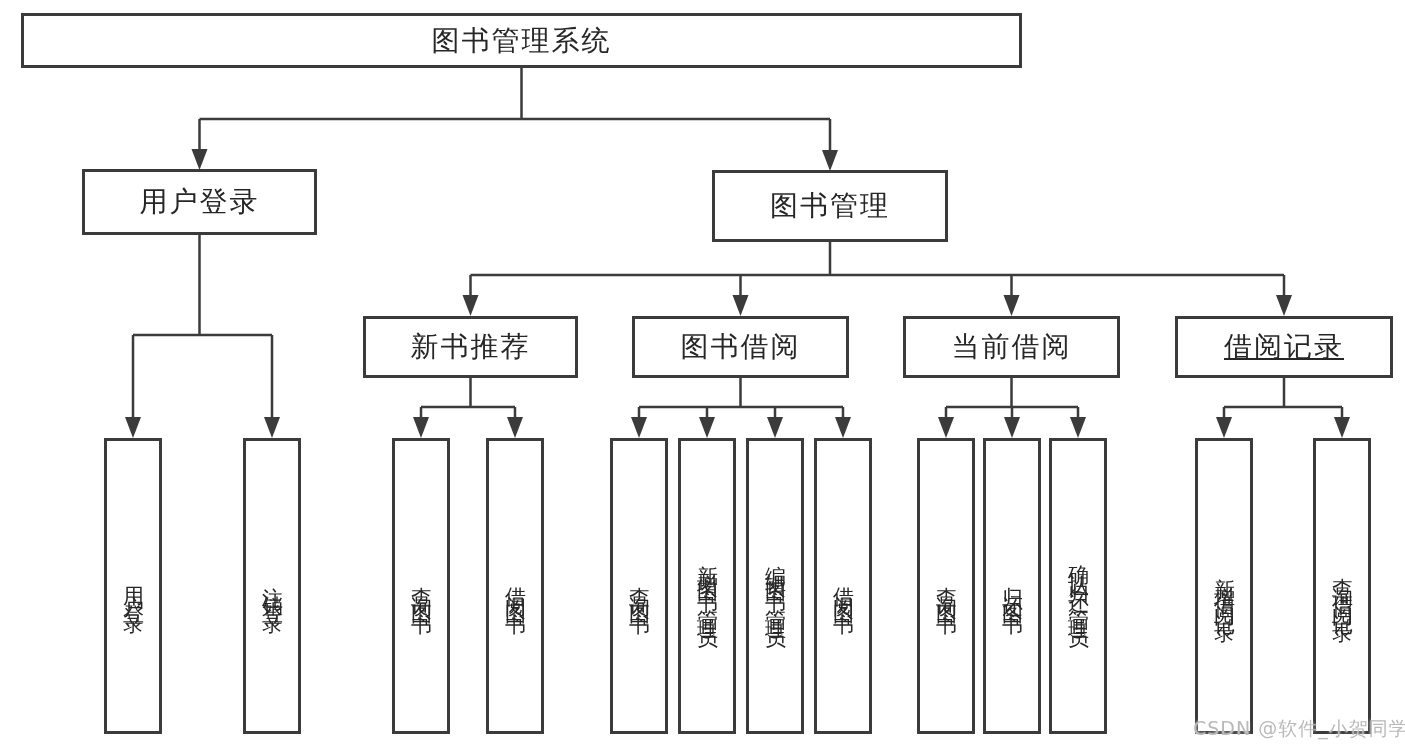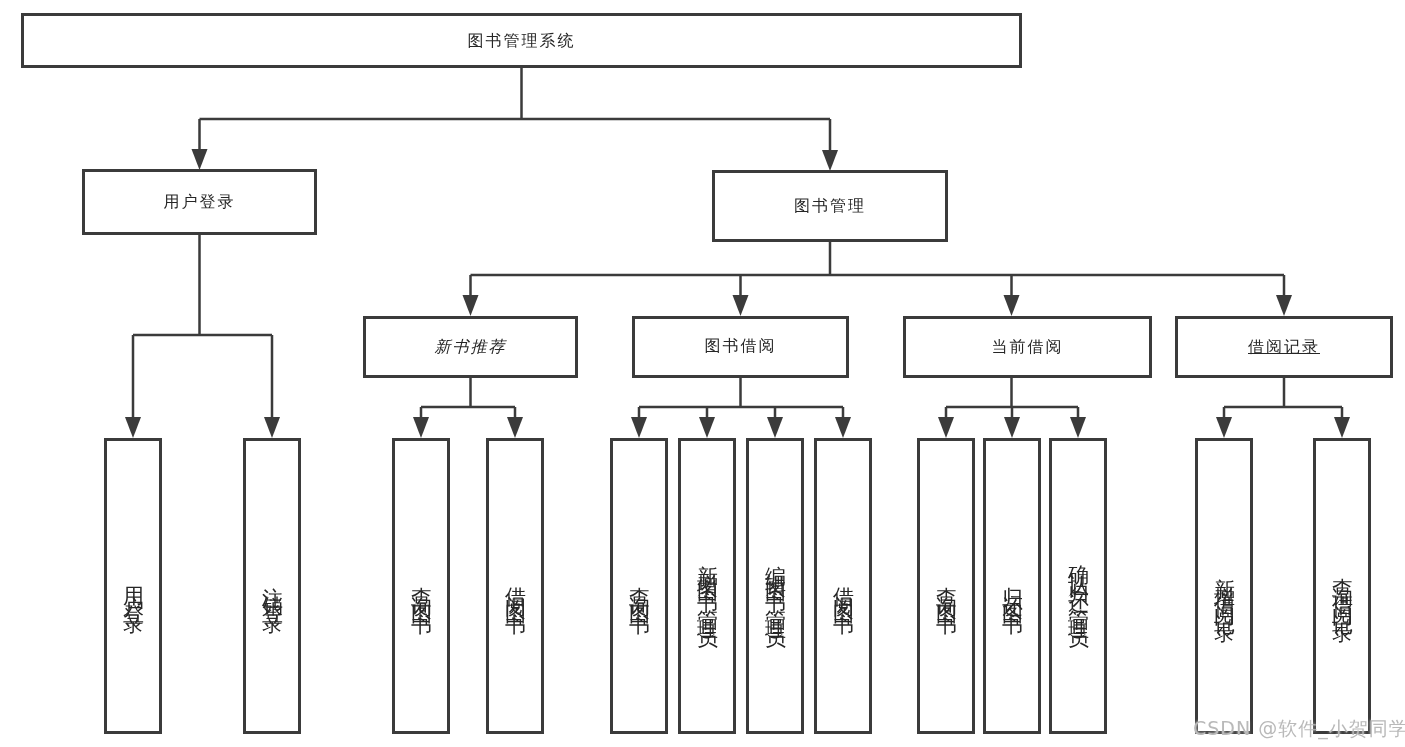--- a/index.html
+++ b/index.html
@@ -12,37 +12,37 @@
   .canvas{
     position:relative;width:1405px;height:747px;background:var(--bg);
     font-family:"DejaVu Sans","Liberation Sans",sans-serif;
     overflow:hidden;
   }
   .connector-svg{position:absolute;left:0;top:0;z-index:1;}
   .node{
     position:absolute;box-sizing:border-box;z-index:2;
     border:3px solid var(--line);background:#fff;
     display:flex;align-items:center;justify-content:center;
-    font-size:16px;color:var(--text);letter-spacing:2px;
+    font-size:28px;color:var(--text);letter-spacing:2px;
     text-align:center;line-height:1;
   }
   .leaf{
     writing-mode:vertical-rl;
     font-size:21px;letter-spacing:9px;
     padding-top:4px;
   }
   
   .n-root{left:21px;top:13px;width:1001px;height:55px;}
   
   .n-userlogin{left:82px;top:169px;width:235px;height:66px;}
   .n-bookmgmt{left:712px;top:170px;width:236px;height:72px;}
   
-  .n-newbooks{left:363px;top:316px;width:215px;height:62px;font-style:italic;}
-  .n-bookborrow{left:632px;top:316px;width:217px;height:62px;font-family:Liberation Mono, monospace;}
-  .n-currentborrow{left:903px;top:316px;width:249px;height:62px;}
+  .n-newbooks{left:363px;top:316px;width:215px;height:62px;}
+  .n-bookborrow{left:632px;top:316px;width:217px;height:62px;}
+  .n-currentborrow{left:903px;top:316px;width:217px;height:62px;}
   .n-borrowrecords{left:1175px;top:316px;width:218px;height:62px;text-decoration:underline;}
   
   .lf{top:438px;width:58px;height:296px;}
   .lf-1{left:104px;} .lf-2{left:243px;}
   .lf-3{left:392px;} .lf-4{left:486px;}
   .lf-5{left:610px;} .lf-6{left:678px;} .lf-7{left:746px;} .lf-8{left:814px;}
   .lf-9{left:917px;} .lf-10{left:983px;} .lf-11{left:1049px;}
   .lf-12{left:1195px;} .lf-13{left:1313px;}
   .watermark{
     position:absolute;left:1186px;top:716px;z-index:5;

